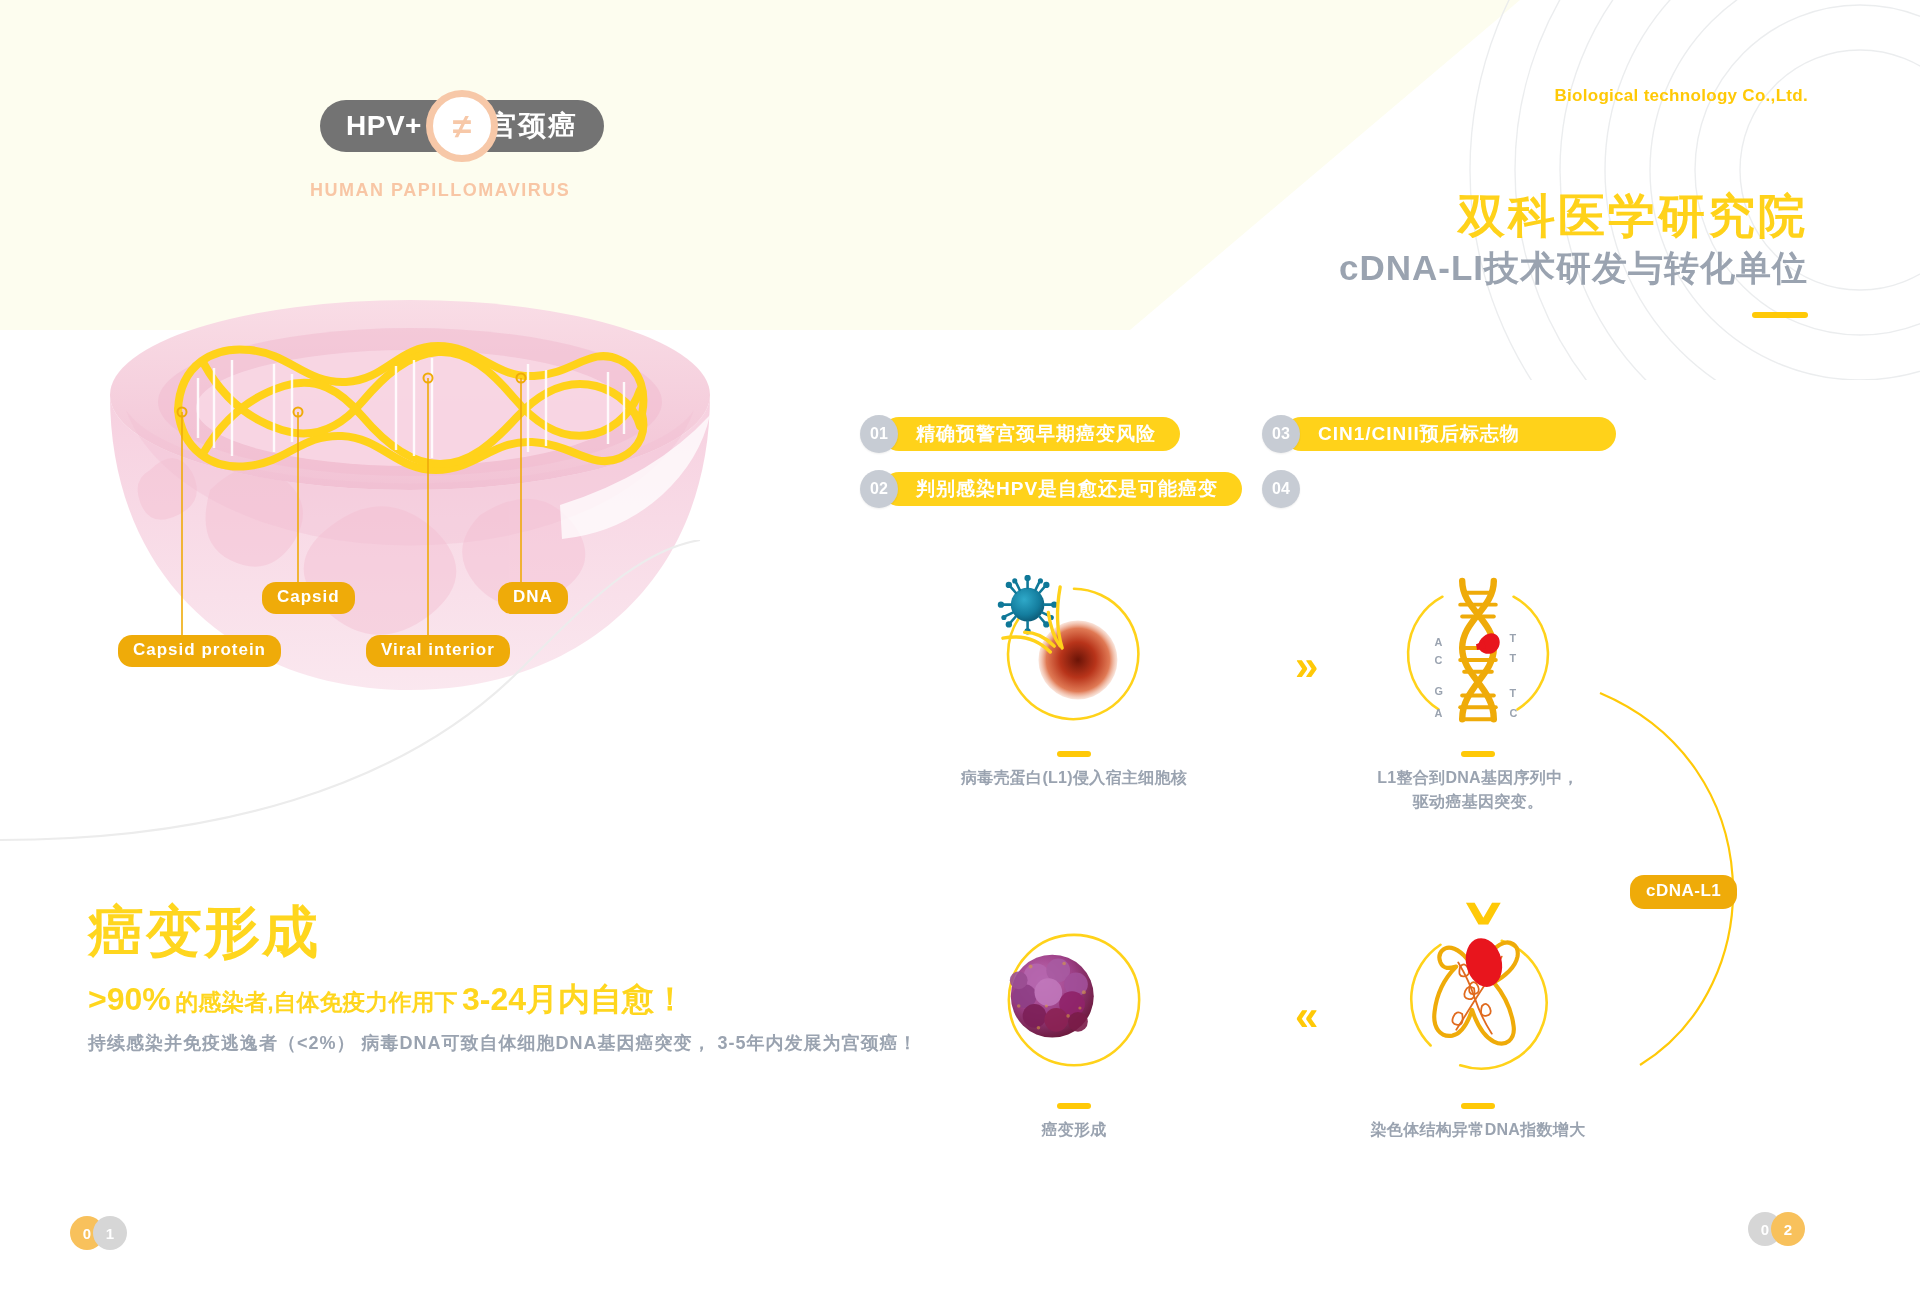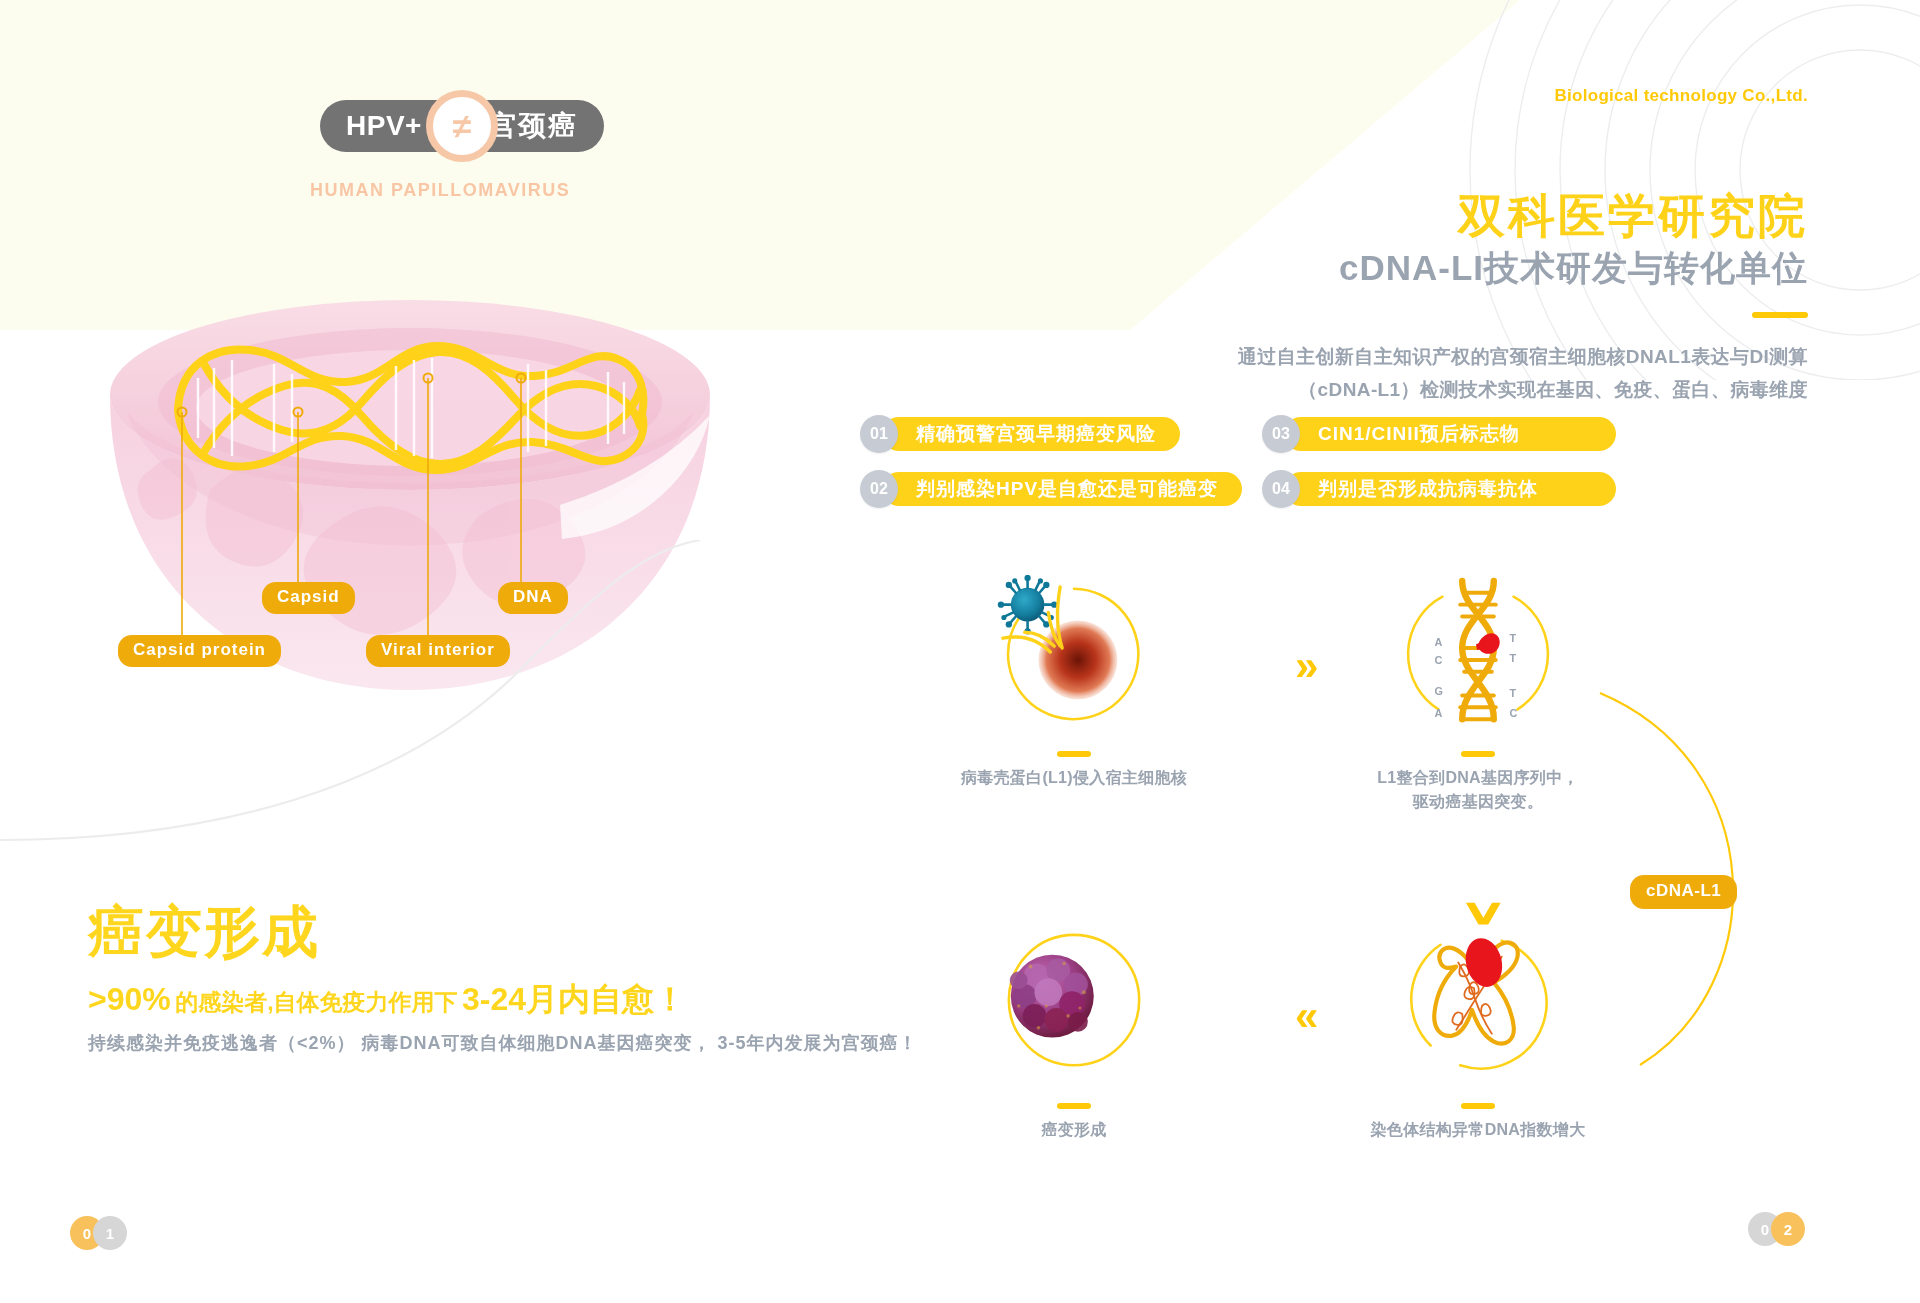--- a/index.html
+++ b/index.html
@@ -304,41 +304,36 @@
       <span class="pn gray over">1</span>
     </div>
   </div>
 
   <div class="right-panel">
 
     <div class="brandline">Biological  technology Co.,Ltd.</div>
     <div class="inst-title">双科医学研究院</div>
     <div class="inst-sub">cDNA-LI技术研发与转化单位</div>
     <div class="rule"></div>
-    <div class="inst-desc">
-      <div>通过自主创新自主知识产权的宫颈宿主细胞核DNAL1表达与DI测算</div>
-      <div>（cDNA-L1）检测技术实现在基因、免疫、蛋白、病毒维度</div>
-    </div>
 
     <div class="features">
       <div class="feat" style="left:0px;  top:0px;">
         <span class="feat-num">01</span>
         <span class="feat-bar">精确预警宫颈早期癌变风险</span>
       </div>
       <div class="feat" style="left:0px;  top:55px;">
         <span class="feat-num">02</span>
         <span class="feat-bar">判别感染HPV是自愈还是可能癌变</span>
       </div>
       <div class="feat" style="left:402px; top:0px;">
         <span class="feat-num">03</span>
         <span class="feat-bar" style="width:332px;">CIN1/CINII预后标志物</span>
       </div>
-      <div class="feat" style="left:402px; top:55px;">
+      <div class="feat" style="left:402px; top:55px;gap:41px;">
         <span class="feat-num">04</span>
-        <span class="feat-bar" style="width:332px;">判别是否形成抗病毒抗体</span>
       </div>
     </div>
 
     <div class="flow">
 
       <svg class="flow-svg" viewBox="0 0 1080 600" preserveAspectRatio="none">
         <path d="M760,128 C930,200 930,420 800,500" fill="none" stroke="#ffc907" stroke-width="2.2"></path>
       </svg>
 
       <div class="node" style="left:134px; top:10px;">

